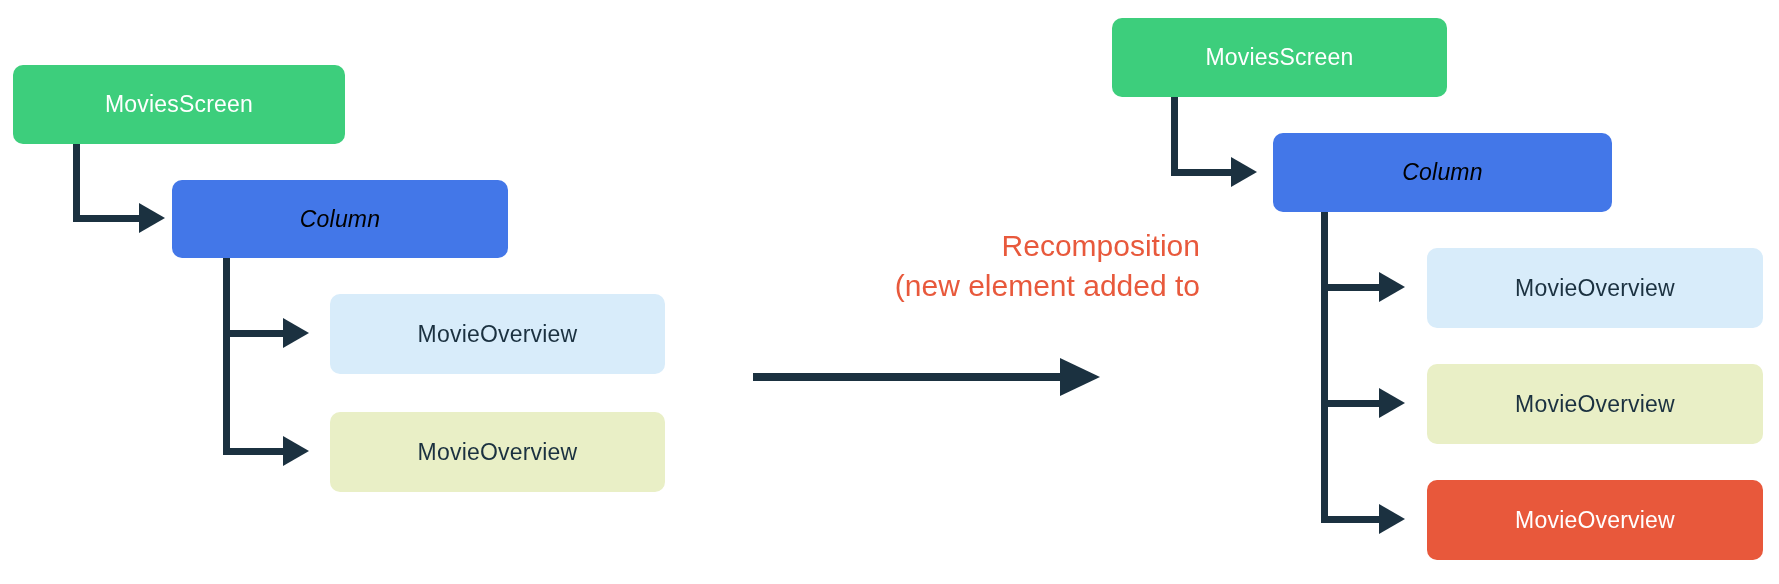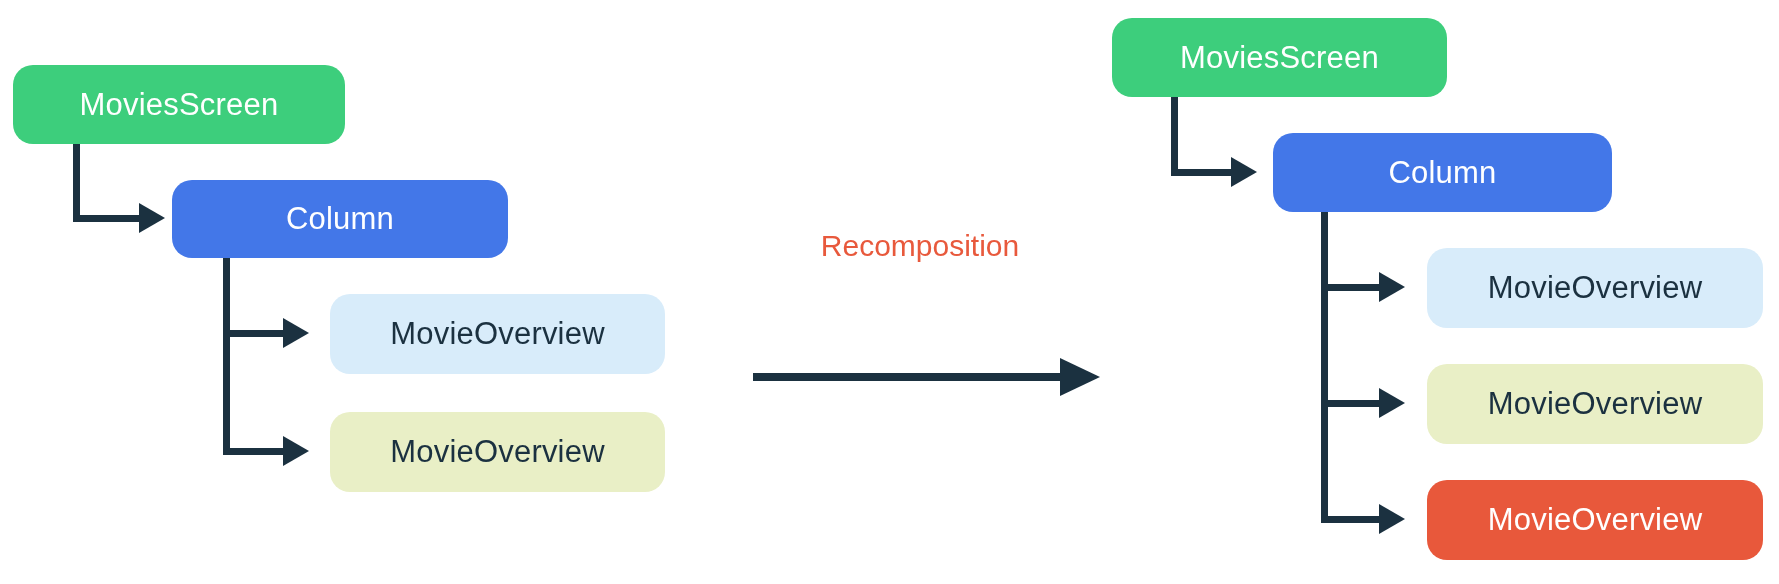--- a/index.html
+++ b/index.html
@@ -6,45 +6,45 @@
   .canvas{
     position:relative;
     width:1779px;height:584px;
     background:#ffffff;
     font-family:"Liberation Sans",sans-serif;
     overflow:hidden;
   }
   .node{
     position:absolute;
     display:flex;align-items:center;justify-content:center;
-    border-radius:20px;
-    font-size:31px;
+    border-radius:10px;
+    font-size:23px;
     letter-spacing:0.2px;
   }
   .node.green{background:var(--green);color:#ffffff;}
-  .node.blue{background:var(--blue);color:#ffffff;}
+  .node.blue{background:var(--blue);color:#000000;font-style:italic;}
   .node.lightblue{background:var(--light-blue);color:var(--ink);}
   .node.lightyellow{background:var(--light-yellow);color:var(--ink);}
   .node.orange{background:var(--orange);color:#ffffff;}
   .vline,.hline{position:absolute;background:var(--ink);}
   .ah{
     position:absolute;width:0;height:0;
     border-top:15px solid transparent;
     border-bottom:15px solid transparent;
     border-left:26px solid var(--ink);
   }
   .ah.big{
     border-top:19px solid transparent;
     border-bottom:19px solid transparent;
     border-left:40px solid var(--ink);
   }
   .caption{
     position:absolute;
     left:640px;top:226px;width:560px;
-    text-align:center;
+    text-align:right;
     font-size:30px;line-height:40px;
     color:var(--accent);
   }
   
   .l-n1{left:13px;top:65px;width:332px;height:79px;}
   .l-c1v{left:73px;top:144px;width:7px;height:78px;}
   .l-c1h{left:73px;top:215px;width:68px;height:7px;}
   .l-a1{left:139px;top:203px;}
   .l-n2{left:172px;top:180px;width:336px;height:78px;}
   .l-c2v{left:223px;top:258px;width:7px;height:197px;}
@@ -87,20 +87,21 @@
   <div class="vline l-c2v"></div>
   <div class="hline l-c2h1"></div>
   <div class="ah l-a2"></div>
   <div class="hline l-c2h2"></div>
   <div class="ah l-a3"></div>
   <div class="node lightblue l-n3">MovieOverview</div>
   <div class="node lightyellow l-n4">MovieOverview</div>
 
   <div class="caption">
     <div>Recomposition</div>
+    <div>(new element added to</div>
   </div>
   <div class="hline t-line"></div>
   <div class="ah big t-ah"></div>
 
   <div class="node green r-n1">MoviesScreen</div>
   <div class="vline r-c1v"></div>
   <div class="hline r-c1h"></div>
   <div class="ah r-a1"></div>
   <div class="node blue r-n2">Column</div>
   <div class="vline r-c2v"></div>

